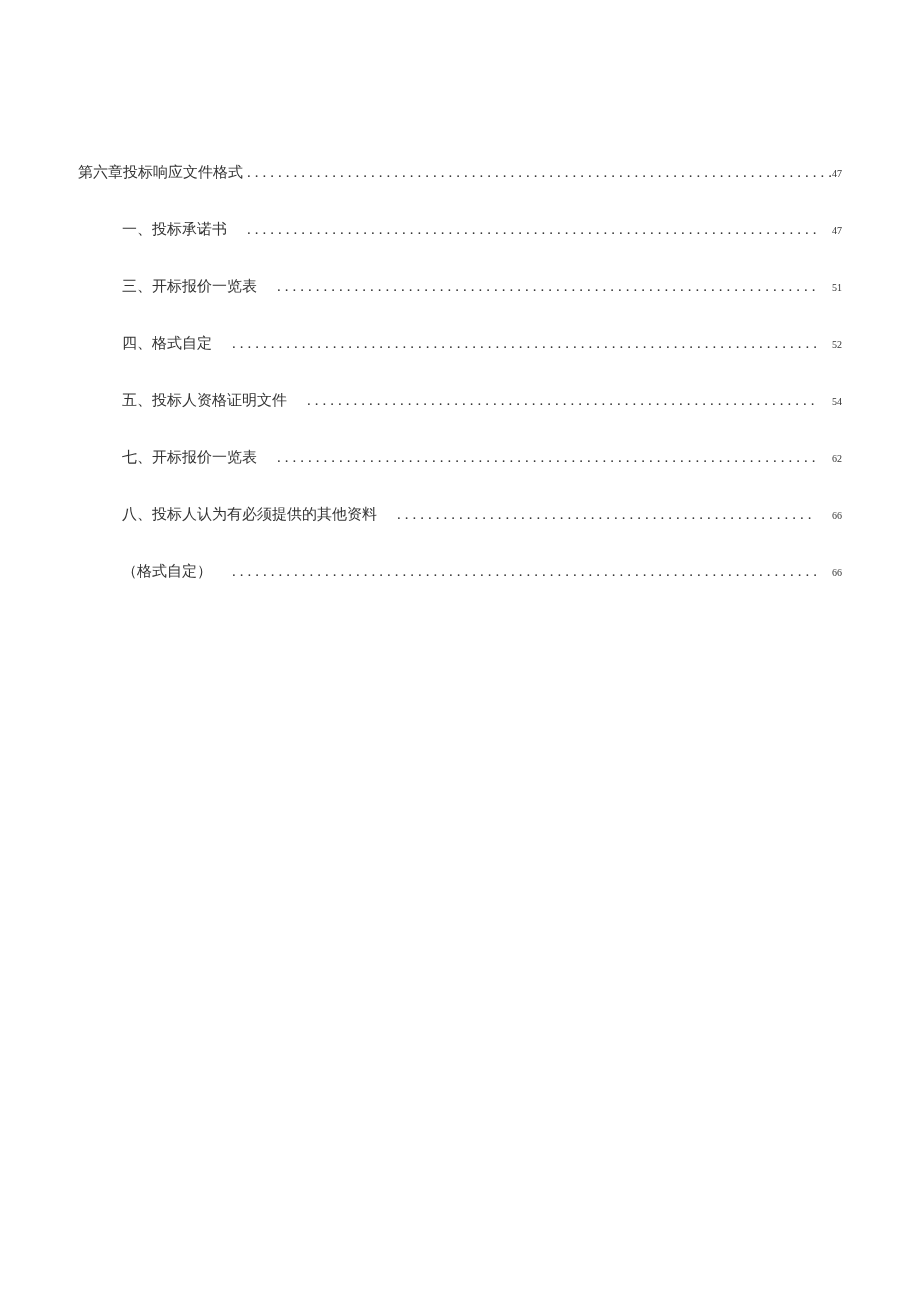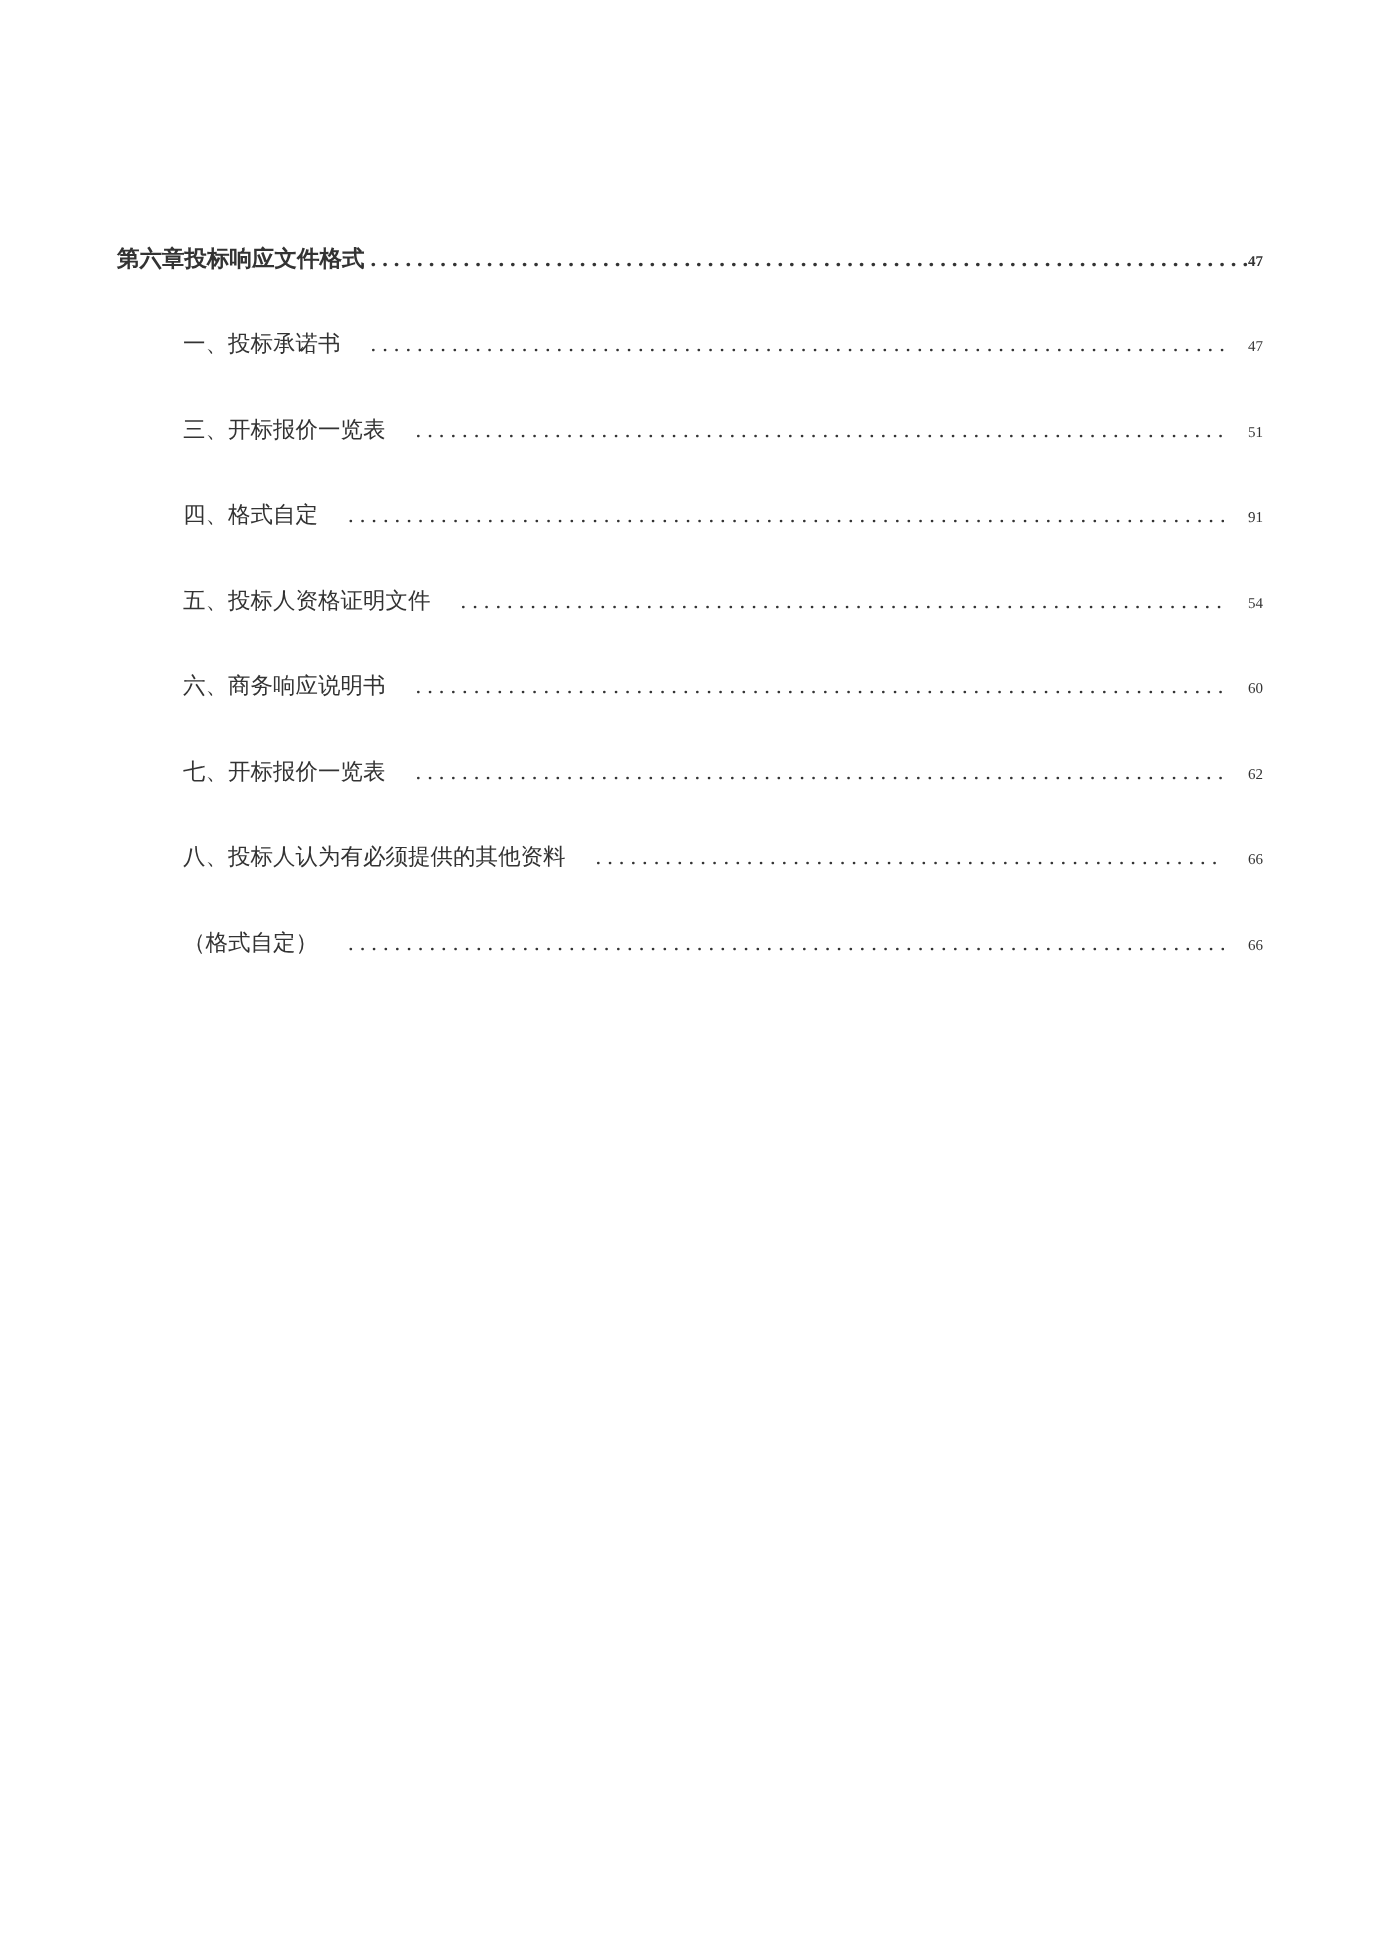--- a/index.html
+++ b/index.html
@@ -17,21 +17,20 @@
       padding: 163px 78px 0 78px;
     }
     .toc-entry {
       display: flex;
       align-items: baseline;
       margin-bottom: 38px;
       white-space: nowrap;
     }
     .toc-entry.level-1 {
       padding-left: 0;
-      font-weight: bold;
     }
     .toc-entry.level-2 {
       padding-left: 44px;
       gap: 16px;
     }
     .toc-label {
       flex-shrink: 0;
     }
     .toc-dots {
       flex: 1;
@@ -63,31 +62,26 @@
     <span class="toc-page">47</span>
   </div>
   <div class="toc-entry level-2">
     <span class="toc-label">三、开标报价一览表</span>
     <span class="toc-dots"></span>
     <span class="toc-page">51</span>
   </div>
   <div class="toc-entry level-2">
     <span class="toc-label">四、格式自定</span>
     <span class="toc-dots"></span>
-    <span class="toc-page">91</span>
+    <span class="toc-page">52</span>
   </div>
   <div class="toc-entry level-2">
     <span class="toc-label">五、投标人资格证明文件</span>
     <span class="toc-dots"></span>
     <span class="toc-page">54</span>
-  </div>
-  <div class="toc-entry level-2">
-    <span class="toc-label">六、商务响应说明书</span>
-    <span class="toc-dots"></span>
-    <span class="toc-page">60</span>
   </div>
   <div class="toc-entry level-2">
     <span class="toc-label">七、开标报价一览表</span>
     <span class="toc-dots"></span>
     <span class="toc-page">62</span>
   </div>
   <div class="toc-entry level-2">
     <span class="toc-label">八、投标人认为有必须提供的其他资料</span>
     <span class="toc-dots"></span>
     <span class="toc-page">66</span>

